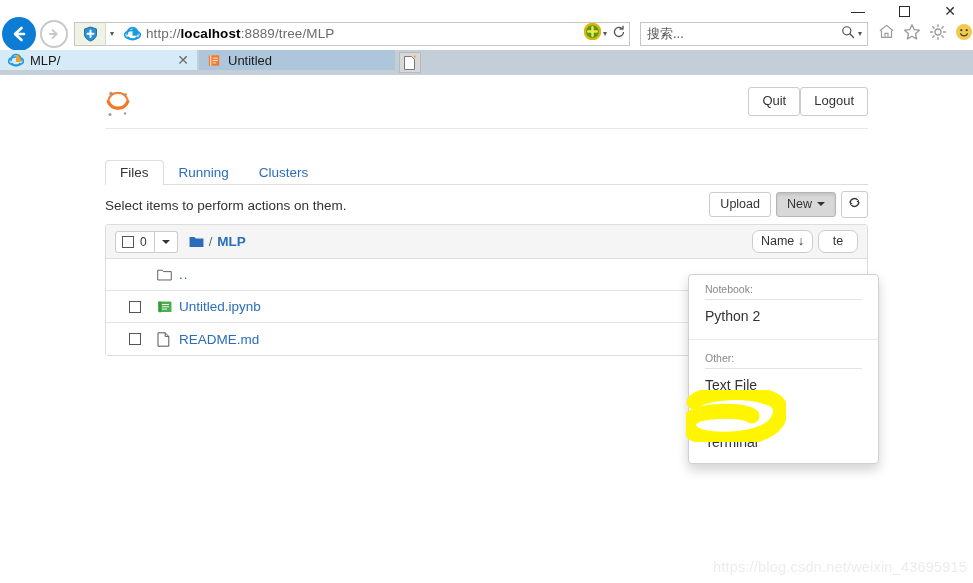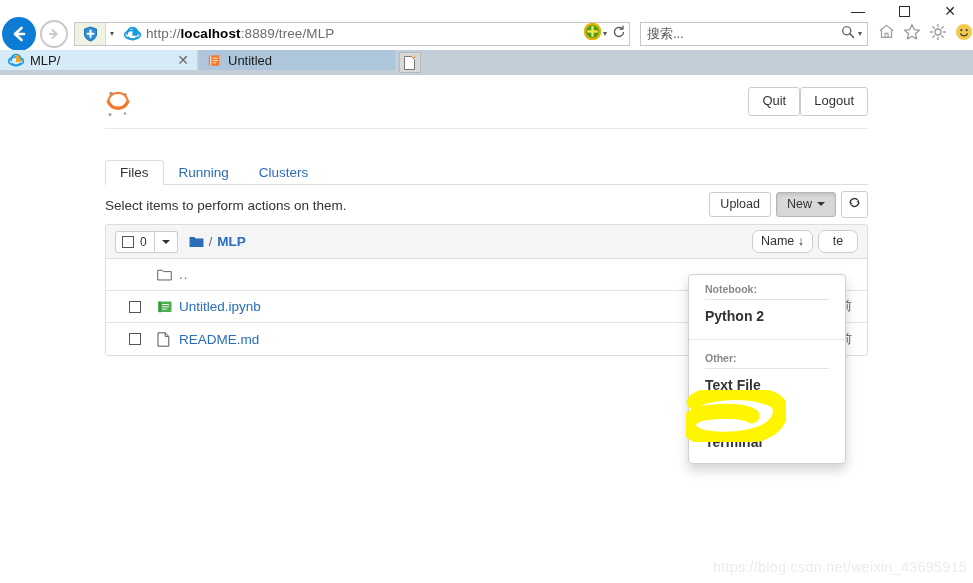--- a/index.html
+++ b/index.html
@@ -251,29 +251,28 @@
   .file-row:last-child { border-bottom: none; }
   .row-check { width: 28px; display: flex; align-items: center; padding-left: 14px; box-sizing: content-box; }
   .row-icon { width: 22px; display: flex; align-items: center; justify-content: flex-start; }
   .row-name { font-size: 13.5px; color: #2a6ebb; }
   .row-name.dots { color: #2a6ebb; letter-spacing: 1px; }
   .row-meta { margin-left: auto; font-size: 12.5px; color: #555; white-space: nowrap; padding-right: 6px; }
   
   #new-menu {
     position: absolute;
     left: 688px; top: 199px;
-    width: 158px;
+    width: 191px;
     background: #ffffff;
     border: 1px solid #d0d0d0;
     box-shadow: 0 6px 12px rgba(0,0,0,.175);
     border-radius: 4px;
     padding: 5px 0 6px 0;
     box-sizing: border-box;
     z-index: 40;
-    font-weight: bold;
   }
   .menu-header {
     font-size: 10.5px; color: #888; padding: 3px 16px 2px 16px;
   }
   .menu-rule { height: 1px; background: #e3e3e3; margin: 2px 16px 3px 16px; }
   .menu-item {
     font-size: 14px; color: #333;
     padding: 5px 16px 6px 16px;
     line-height: 1.25;
   }

